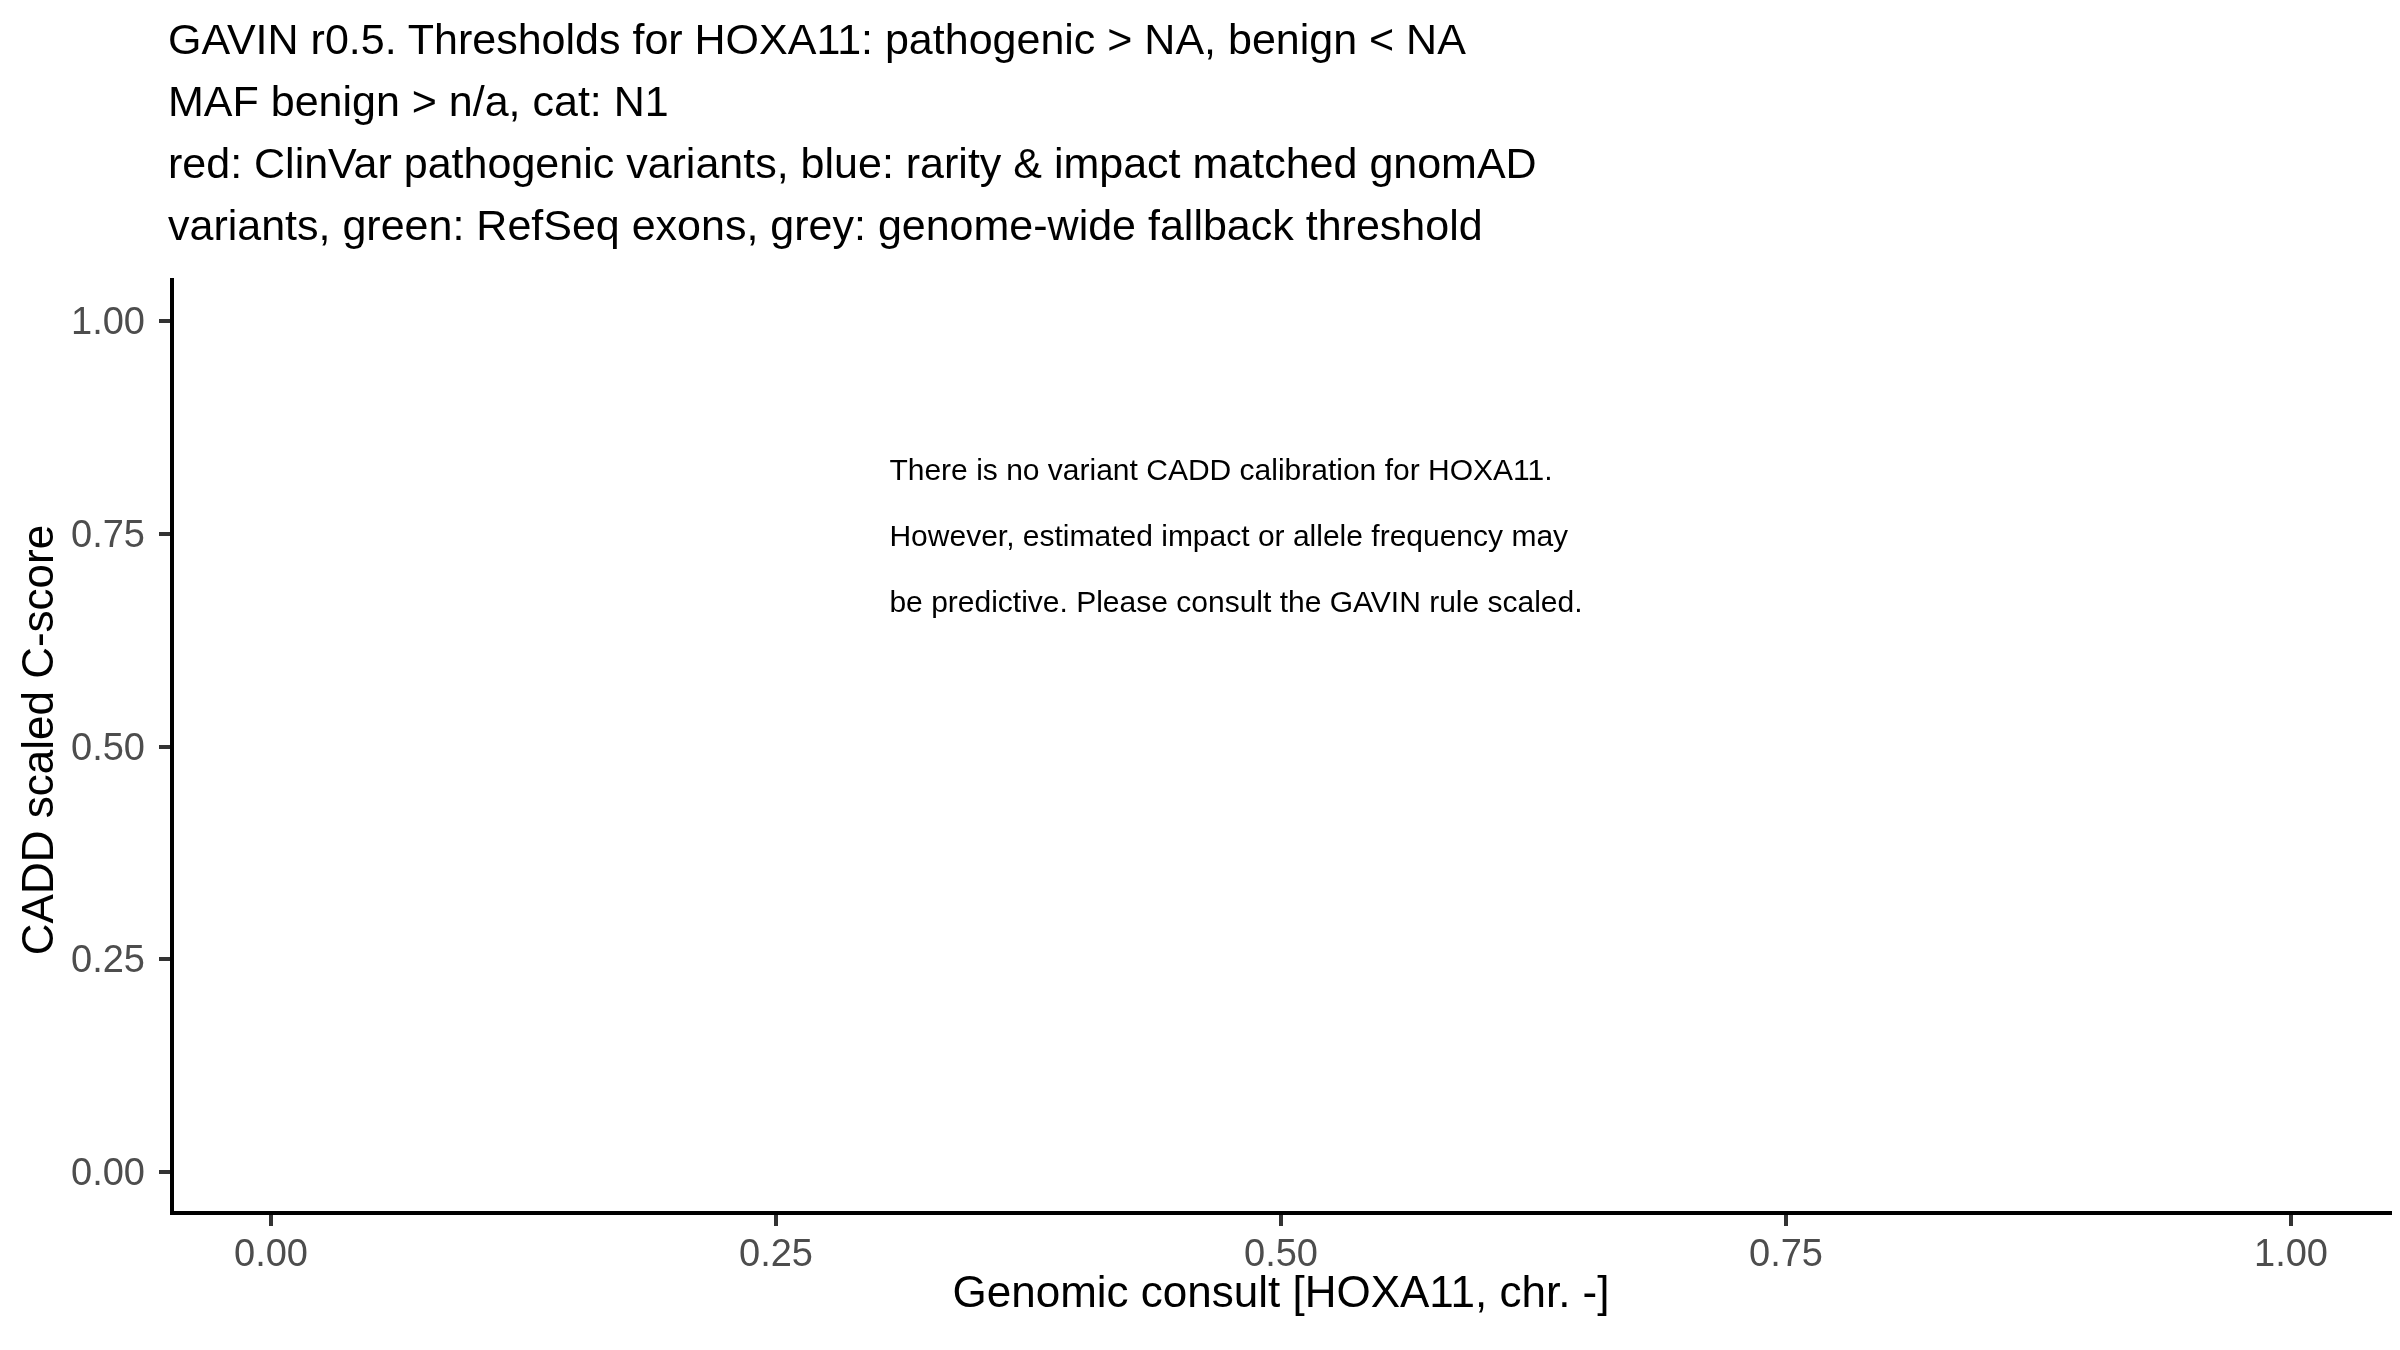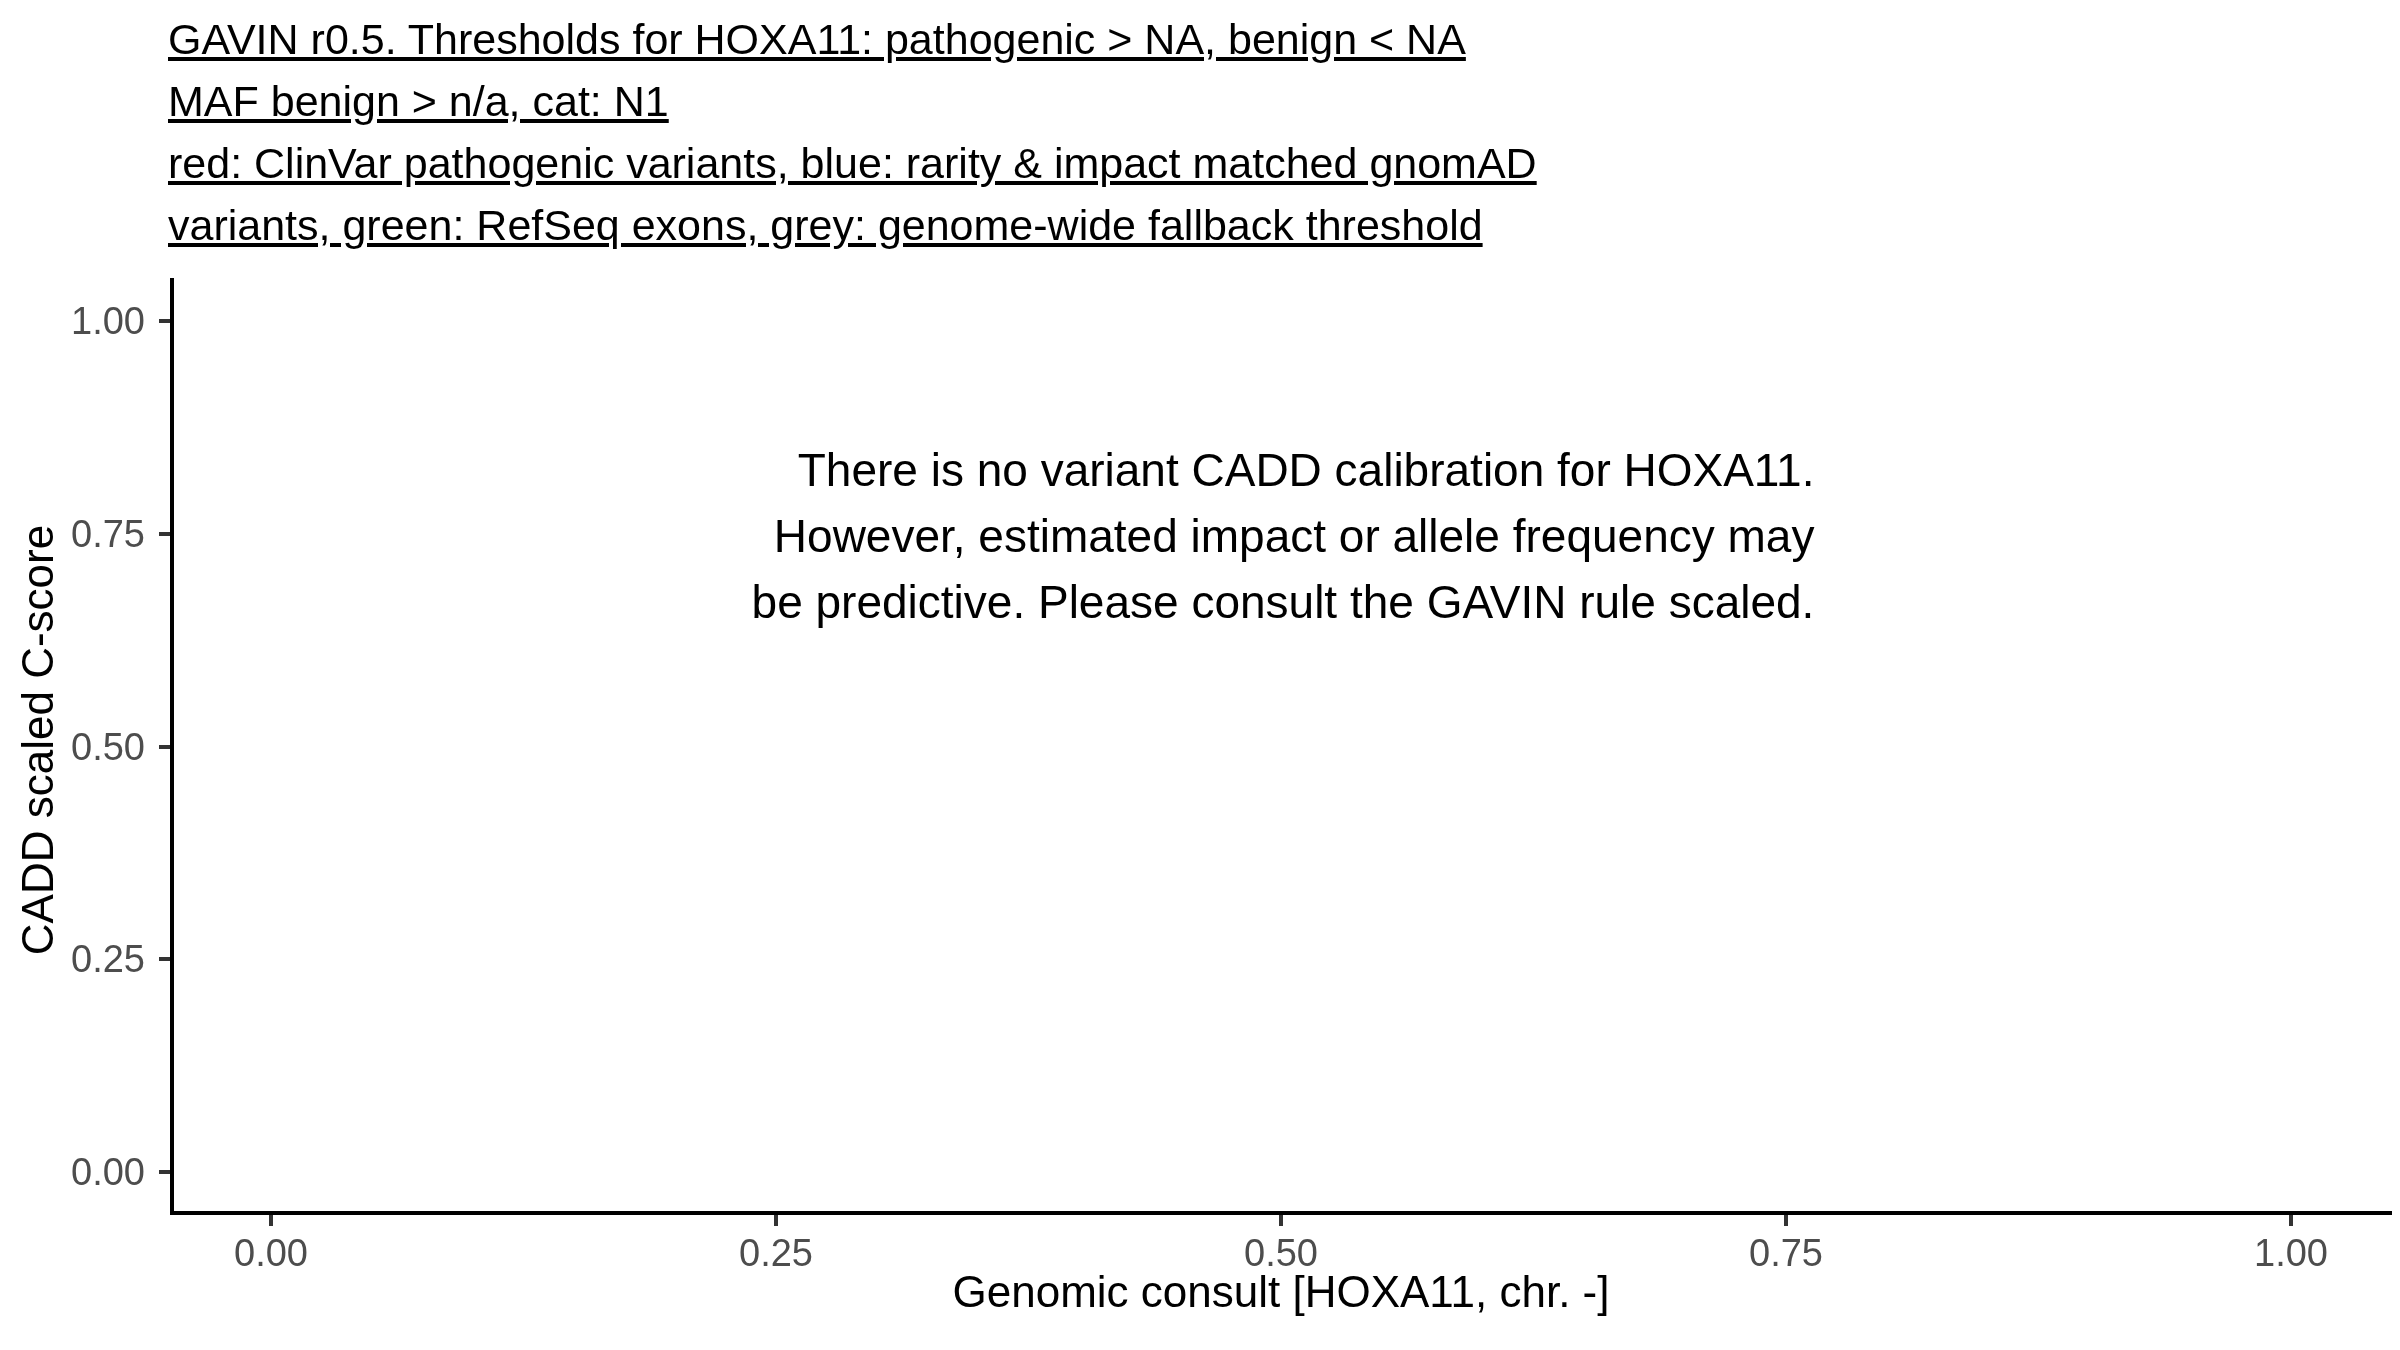--- a/index.html
+++ b/index.html
@@ -19,40 +19,39 @@
     background: #ffffff;
   }
   .plot-title {
     position: absolute;
     left: 168px;
     top: 8px;
     font-size: 43px;
     line-height: 62px;
     color: #000000;
     white-space: nowrap;
-    text-decoration: underline;
   }
   .panel {
     position: absolute;
     left: 170px;
     top: 278px;
     width: 2222px;
     height: 937px;
     box-sizing: border-box;
     border-left: 4px solid #000000;
     border-bottom: 4px solid #000000;
     background: #ffffff;
   }
   .annotation {
     position: absolute;
-    left: 1283px;
+    left: 1236px;
     top: 437px;
     transform: translateX(-50%);
-    text-align: right;
-    font-size: 46px;
+    text-align: left;
+    font-size: 30px;
     line-height: 66px;
     color: #000000;
     white-space: nowrap;
   }
   .x-axis-title {
     position: absolute;
     left: 1281px;
     top: 1267px;
     transform: translateX(-50%);
     font-size: 44px;

